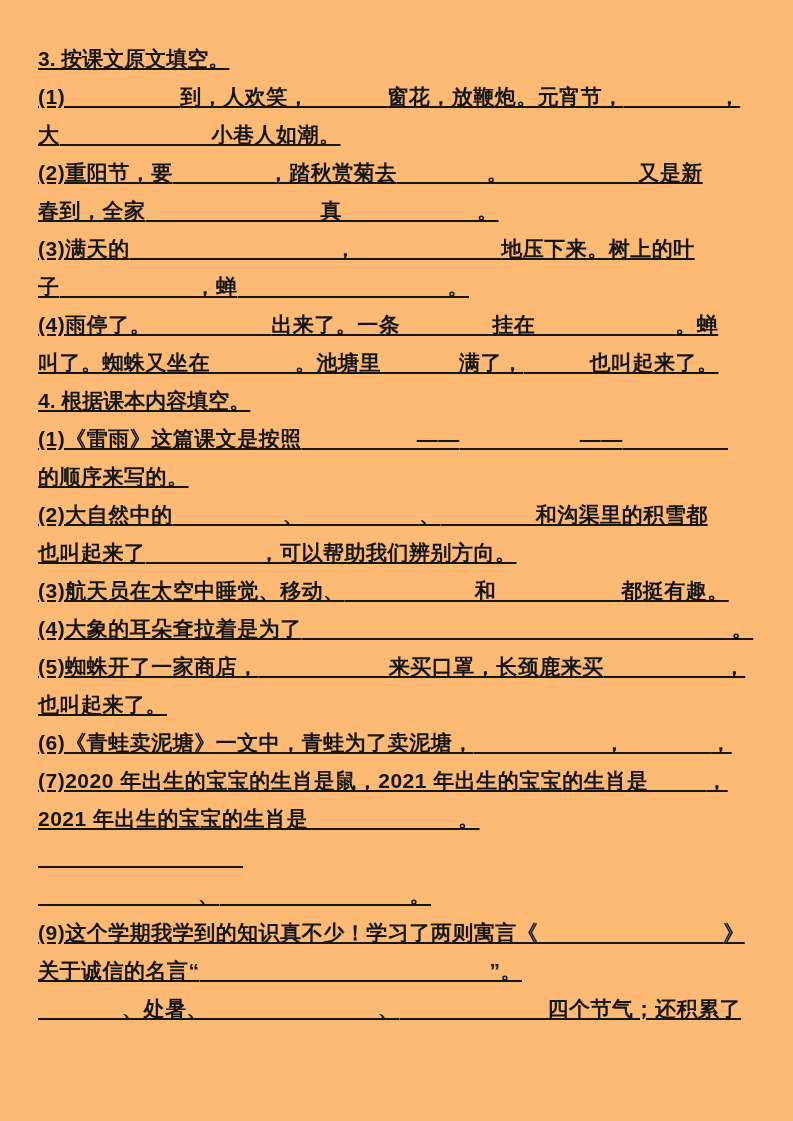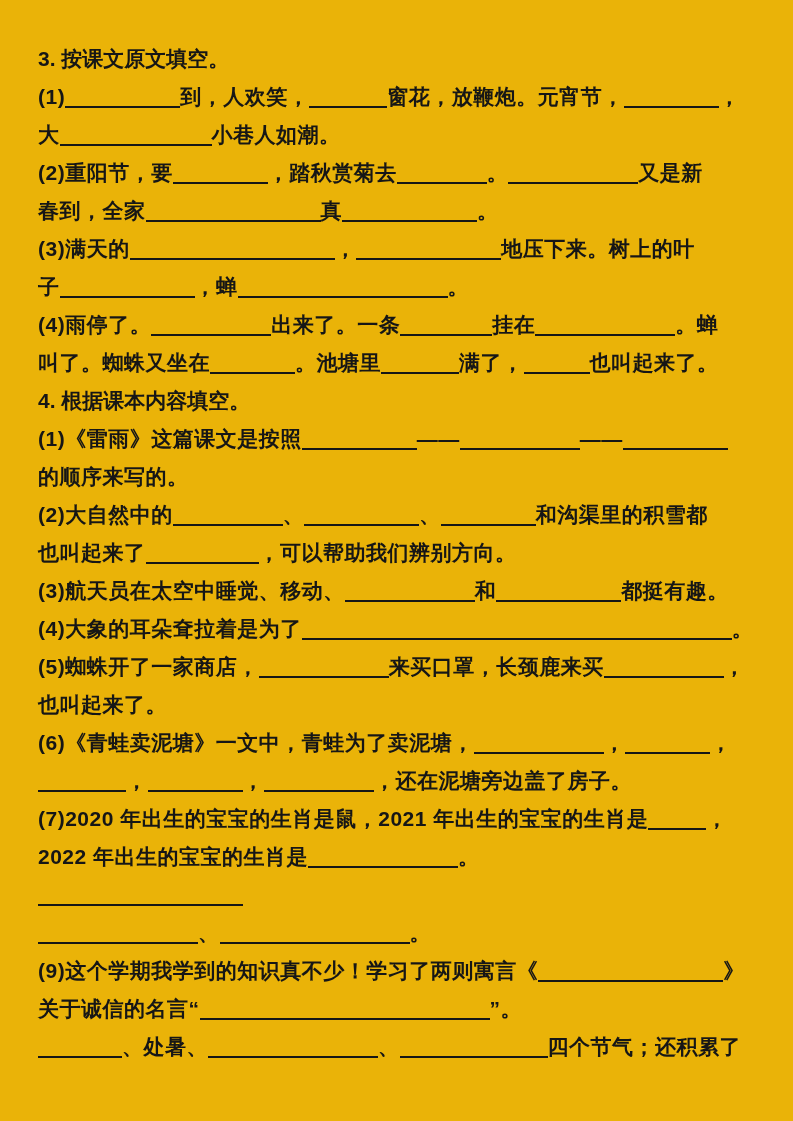--- a/index.html
+++ b/index.html
@@ -14,21 +14,22 @@
     font-family: "Liberation Sans", "DejaVu Sans", sans-serif;
     font-weight: 600;
     font-size: 21px;
     color: #161616;
   }
   .page {
     box-sizing: border-box;
     width: 793px;
     height: 1121px;
     padding: 40px 20px 0 38px;
-    background: #eab308;
+    background: #fdba74;
+    text-decoration: underline;
   }
   .line {
     height: 38px;
     line-height: 38px;
     white-space: nowrap;
   }
   .run {
     letter-spacing: 0.5px;
   }
   .blank {
@@ -54,21 +55,20 @@
     <div class="line">4. 根据课本内容填空。</div>
     <div class="line"><span class="run">(1)《雷雨》这篇课文是按照</span><span class="blank" style="width: 115px; border-bottom-color: rgb(22, 22, 22);"></span><span class="run">——</span><span class="blank" style="width: 120px; border-bottom-color: rgb(22, 22, 22);"></span><span class="run">——</span><span class="blank" style="width: 105px; border-bottom-color: rgb(22, 22, 22);"></span></div>
     <div class="line"><span class="run">的顺序来写的。</span></div>
     <div class="line"><span class="run">(2)大自然中的</span><span class="blank" style="width: 110px; border-bottom-color: rgb(22, 22, 22);"></span><span class="run">、</span><span class="blank" style="width: 115px; border-bottom-color: rgb(22, 22, 22);"></span><span class="run">、</span><span class="blank" style="width: 95px; border-bottom-color: rgb(22, 22, 22);"></span><span class="run">和沟渠里的积雪都</span></div>
     <div class="line"><span class="run">也叫起来了</span><span class="blank" style="width: 113px; border-bottom-color: rgb(22, 22, 22);"></span><span class="run">，可以帮助我们辨别方向。</span></div>
     <div class="line"><span class="run">(3)航天员在太空中睡觉、移动、</span><span class="blank" style="width: 130px; border-bottom-color: rgb(22, 22, 22);"></span><span class="run">和</span><span class="blank" style="width: 125px; border-bottom-color: rgb(22, 22, 22);"></span><span class="run">都挺有趣。</span></div>
     <div class="line"><span class="run">(4)大象的耳朵耷拉着是为了</span><span class="blank" style="width: 430px; border-bottom-color: rgb(22, 22, 22);"></span><span class="run">。</span></div>
     <div class="line"><span class="run">(5)蜘蛛开了一家商店，</span><span class="blank" style="width: 130px; border-bottom-color: rgb(22, 22, 22);"></span><span class="run">来买口罩，长颈鹿来买</span><span class="blank" style="width: 120px; border-bottom-color: rgb(22, 22, 22);"></span><span class="run">，</span></div>
     <div class="line"><span class="run">也叫起来了。</span></div>
     <div class="line"><span class="run">(6)《青蛙卖泥塘》一文中，青蛙为了卖泥塘，</span><span class="blank" style="width: 130px; border-bottom-color: rgb(22, 22, 22);"></span><span class="run">，</span><span class="blank" style="width: 85px; border-bottom-color: rgb(22, 22, 22);"></span><span class="run">，</span></div>
-    <div class="line"><span class="blank" style="width: 88px; border-bottom-color: rgb(22, 22, 22);"></span><span class="run">，</span><span class="blank" style="width: 95px; border-bottom-color: rgb(22, 22, 22);"></span><span class="run">，</span><span class="blank" style="width: 110px; border-bottom-color: rgb(22, 22, 22);"></span><span class="run">，还在泥塘旁边盖了房子。</span></div>
     <div class="line"><span class="run">(7)2020 年出生的宝宝的生肖是鼠，2021 年出生的宝宝的生肖是</span><span class="blank" style="width: 58px; border-bottom-color: rgb(22, 22, 22);"></span><span class="run">，</span></div>
-    <div class="line"><span class="run">2022 年出生的宝宝的生肖是</span><span class="blank" style="width: 150px; border-bottom-color: rgb(22, 22, 22);"></span><span class="run">。</span></div>
+    <div class="line"><span class="run">2021 年出生的宝宝的生肖是</span><span class="blank" style="width: 150px; border-bottom-color: rgb(22, 22, 22);"></span><span class="run">。</span></div>
     <div class="line"><span class="blank" style="width: 205px; border-bottom-color: rgb(22, 22, 22);"></span></div>
     <div class="line"><span class="blank" style="width: 160px; border-bottom-color: rgb(22, 22, 22);"></span><span class="run">、</span><span class="blank" style="width: 190px; border-bottom-color: rgb(22, 22, 22);"></span><span class="run">。</span></div>
     <div class="line"><span class="run">(9)这个学期我学到的知识真不少！学习了两则寓言《</span><span class="blank" style="width: 185px; border-bottom-color: rgb(22, 22, 22);"></span><span class="run">》</span></div>
     <div class="line"><span class="run">关于诚信的名言“</span><span class="blank" style="width: 290px; border-bottom-color: rgb(22, 22, 22);"></span><span class="run">”。</span></div>
     <div class="line"><span class="blank" style="width: 84px; border-bottom-color: rgb(22, 22, 22);"></span><span class="run">、处暑、</span><span class="blank" style="width: 170px; border-bottom-color: rgb(22, 22, 22);"></span><span class="run">、</span><span class="blank" style="width: 148px; border-bottom-color: rgb(22, 22, 22);"></span><span class="run">四个节气；还积累了</span></div>
   </div>
 
 </body></html>

